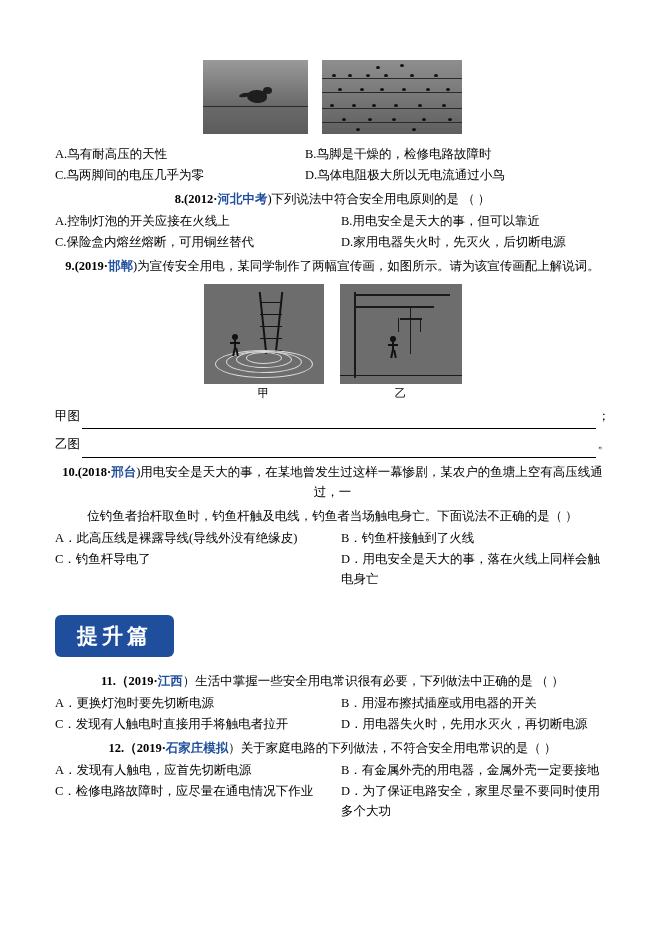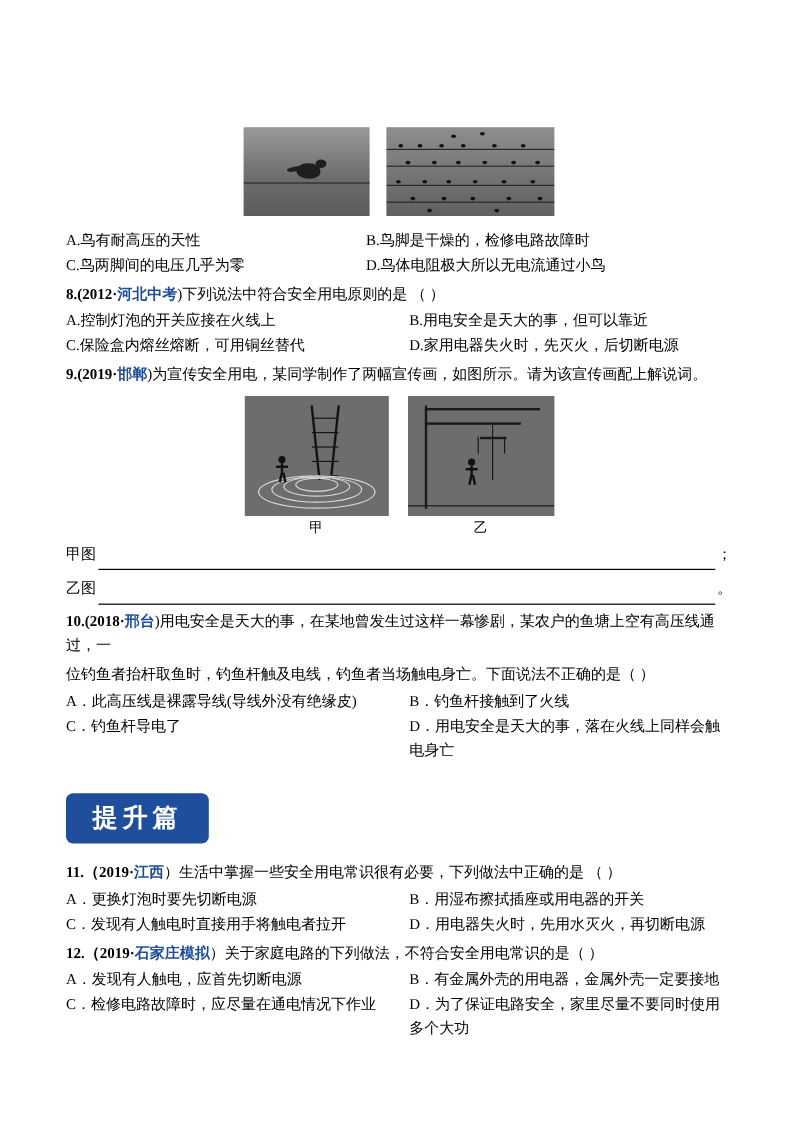--- a/index.html
+++ b/index.html
@@ -20,21 +20,20 @@
     left: 0; top: 0;
     width: 661px;
     height: 935px;
     padding: 0;
   }
   .content {
     position: absolute;
     left: 55px;
     top: 60px;
     width: 555px;
-    margin-top: 46px;
   }
 
   
   .img-row {
     display: flex;
     justify-content: center;
     gap: 14px;
     margin-bottom: 10px;
   }
   .photo {
@@ -59,20 +58,21 @@
   .tiny-bird {
     position: absolute;
     width: 4px; height: 3px;
     background: #111;
     border-radius: 50%;
   }
   .qline {
     font-size: 12.5px;
     line-height: 1.6;
     margin: 4px 0 2px 0;
+    text-align: center;
   }
   .opts2 {
     display: flex;
     font-size: 12.5px;
     line-height: 1.6;
     margin: 1px 0;
   }
   .opts2 > span:first-child { width: 250px; flex: none; }
   .opts2.wide > span:first-child { width: 286px; }
   .qnum { font-weight: bold; }

